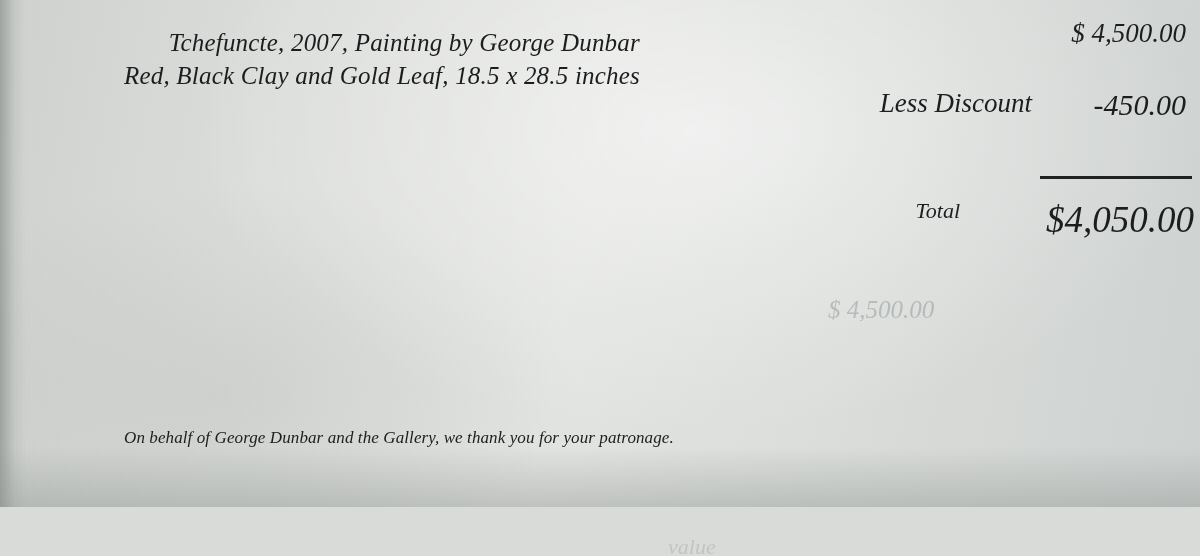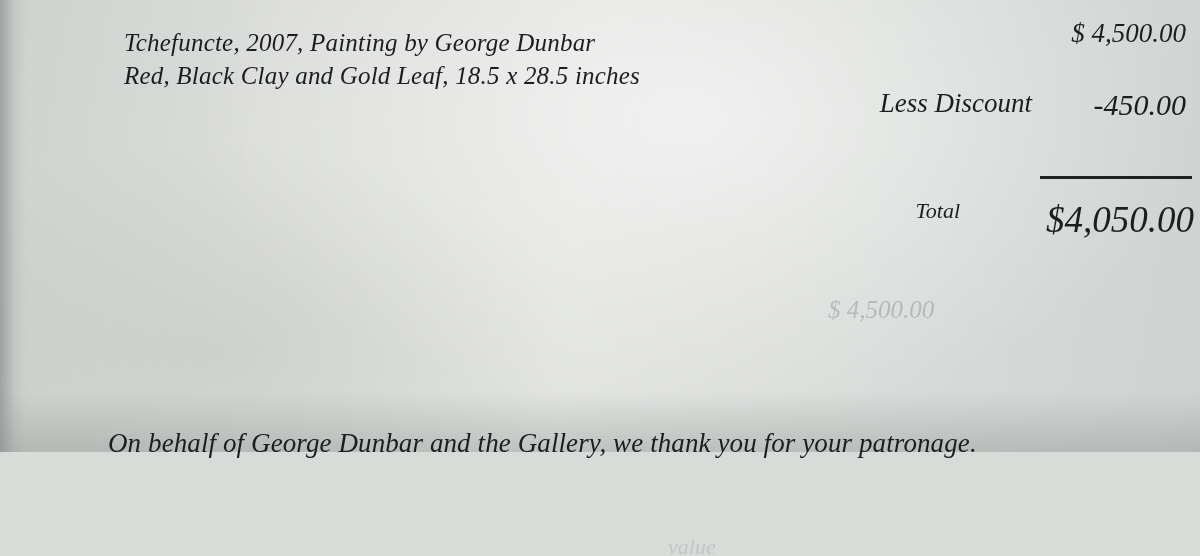--- a/index.html
+++ b/index.html
@@ -11,26 +11,27 @@
     height: 556px;
     overflow: hidden;
     font-family: "Liberation Serif", serif;
     background: #d9dbd8;
   }
 
   
   .page {
     position: relative;
     width: 1200px;
-    height: 452px;
+    height: 507px;
     background:
       radial-gradient(ellipse 700px 420px at 58% 26%, rgba(255,255,255,0.55) 0%, rgba(255,255,255,0.18) 45%, rgba(255,255,255,0) 72%),
       radial-gradient(ellipse 520px 300px at 18% 78%, rgba(180,186,182,0.35) 0%, rgba(180,186,182,0.0) 70%),
       linear-gradient(100deg, #cfd2cf 0%, #dcdedb 22%, #e3e5e2 48%, #dbdedb 70%, #cfd3d1 100%);
     box-sizing: border-box;
+    text-align: right;
   }
   
   .edge-left {
     position: absolute;
     left: 0; top: 0;
     width: 26px; height: 100%;
     background: linear-gradient(90deg, rgba(120,126,124,0.55) 0%, rgba(150,156,153,0.18) 55%, rgba(255,255,255,0) 100%);
     pointer-events: none;
   }
   .edge-bottom {
@@ -129,23 +130,23 @@
     top: 534px;
     font-size: 22px;
     color: rgba(110,118,120,0.22);
     white-space: nowrap;
     font-style: italic;
   }
 
   
   .closing {
     position: absolute;
-    left: 108px;
+    left: 124px;
     top: 428px;
-    font-size: 27px;
+    font-size: 17px;
     letter-spacing: .1px;
     white-space: nowrap;
   }
 </style>
 </head>
 <body>
 
 <div class="page">
 
   <div class="edge-left"></div>

